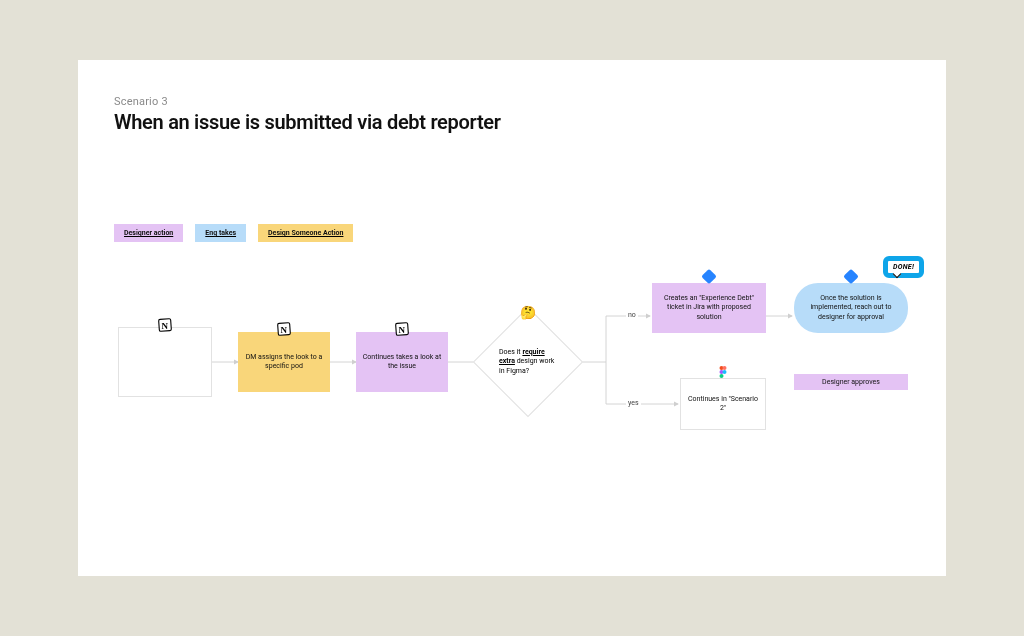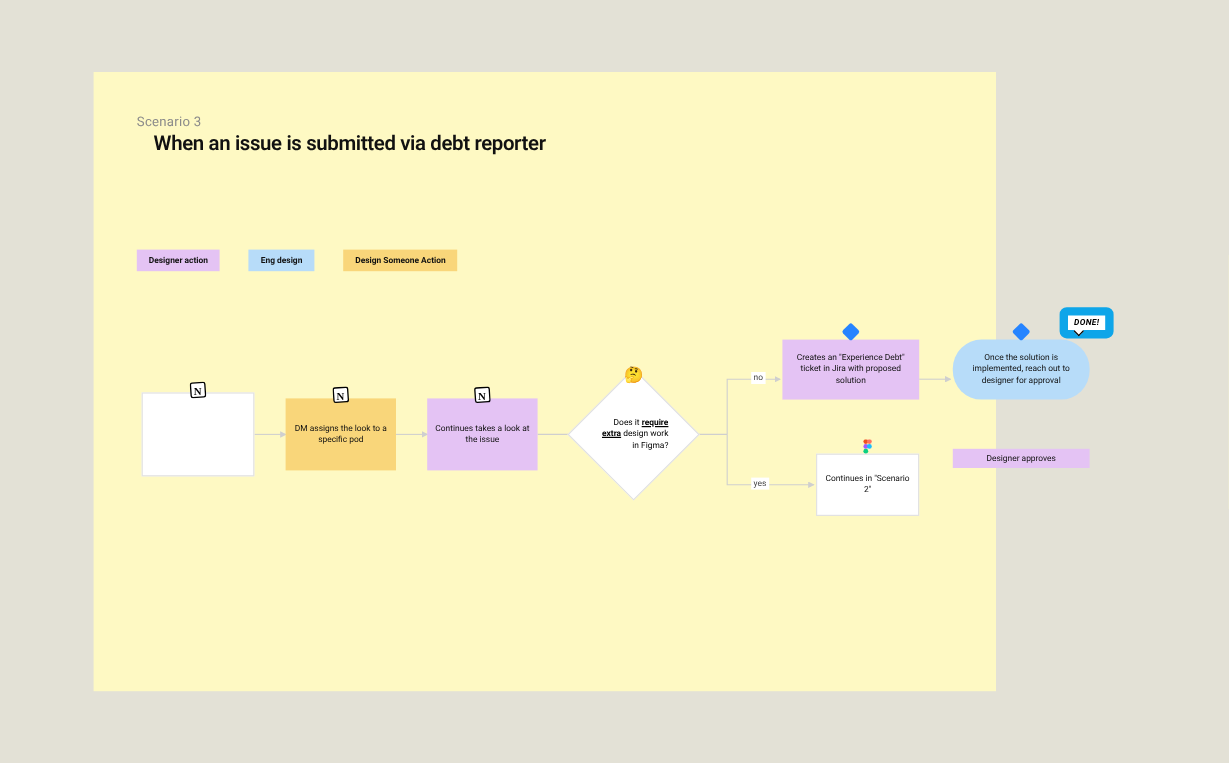--- a/index.html
+++ b/index.html
@@ -8,47 +8,48 @@
     font-family: -apple-system, BlinkMacSystemFont, "Segoe UI", Roboto, Helvetica, Arial, sans-serif;
     width: 1024px;
     height: 636px;
     overflow: hidden;
     position: relative;
   }
   .canvas {
     position: absolute;
     left: 78px;
     top: 60px;
-    width: 752px;
+    width: 868px;
     height: 516px;
-    background: #fef9c3;
+    background: #ffffff;
   }
   .scenario-label {
     position: absolute;
     left: 36px;
     top: 35px;
     font-size: 11px;
     color: #8a8a8a;
     letter-spacing: 0.2px;
   }
   .title {
     position: absolute;
-    left: 50px;
+    left: 36px;
     top: 50px;
-    font-size: 17px;
+    font-size: 20px;
     font-weight: 600;
     color: #111;
     letter-spacing: -0.3px;
   }
   .legend {
     position: absolute;
     left: 36px;
-    top: 148px;
+    top: 164px;
     display: flex;
-    gap: 24px;
+    gap: 12px;
+    text-decoration: underline;
   }
   .legend-item {
     font-size: 7px;
     font-weight: 700;
     padding: 5px 10px;
     color: #111;
   }
   .designer-color { background: #e4c3f4; }
   .eng-color { background: #b7dcf9; }
   .dm-color { background: #f9d67a; }
@@ -131,21 +132,21 @@
     border: 0.75px solid #e0e0e0;
     background: #fff;
   }
   .decision-text {
     position: absolute;
     inset: 0;
     display: flex;
     align-items: center;
     justify-content: center;
     font-size: 7px;
-    text-align: right;
+    text-align: left;
     line-height: 1.35;
     padding: 10px;
   }
 
   .edge-label {
     position: absolute;
     font-size: 7px;
     color: #444;
     background: #fff;
     padding: 1px 2px;
@@ -159,21 +160,21 @@
     background: #e4c3f4;
     color:#111;
   }
 
   .done-bubble {
     position: absolute;
     font-size: 7px;
     font-weight: 700;
     font-style: italic;
     background: #fff;
-    border: 7px solid #0ea5e9;
+    border: 5px solid #0ea5e9;
     border-radius: 6px;
     padding: 2px 5px;
     letter-spacing: 0.3px;
   }
   .done-bubble::after {
     content:"";
     position:absolute;
     left: 6px;
     bottom: -4px;
     width: 5px;
@@ -199,21 +200,21 @@
 </head>
 <body>
 
 <div class="canvas">
 
   <div class="scenario-label">Scenario 3</div>
   <div class="title">When an issue is submitted via debt reporter</div>
 
   <div class="legend">
     <div class="legend-item designer-color">Designer action</div>
-    <div class="legend-item eng-color">Eng design</div>
+    <div class="legend-item eng-color">Eng takes</div>
     <div class="legend-item dm-color">Design Someone Action</div>
   </div>
 
   <div class="flow">
 
     <svg class="connectors">
       <defs>
         <marker id="ah" markerWidth="6" markerHeight="6" refX="5" refY="3" orient="auto">
           <path d="M0,0 L6,3 L0,6 Z" class="arrow"></path>
         </marker>

